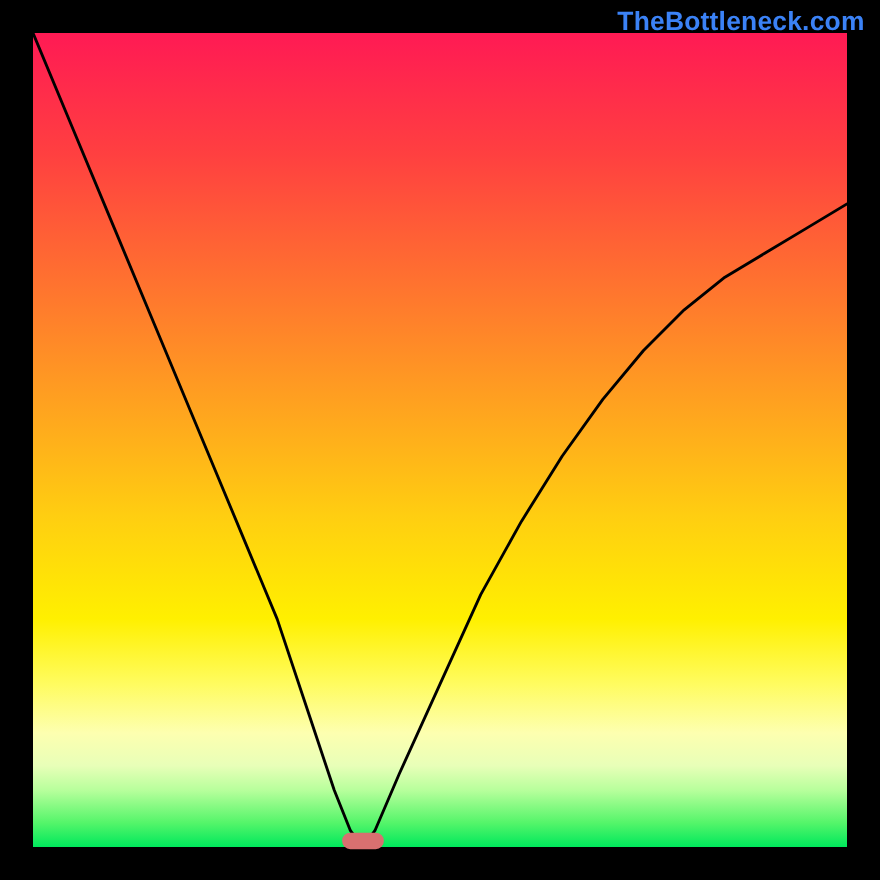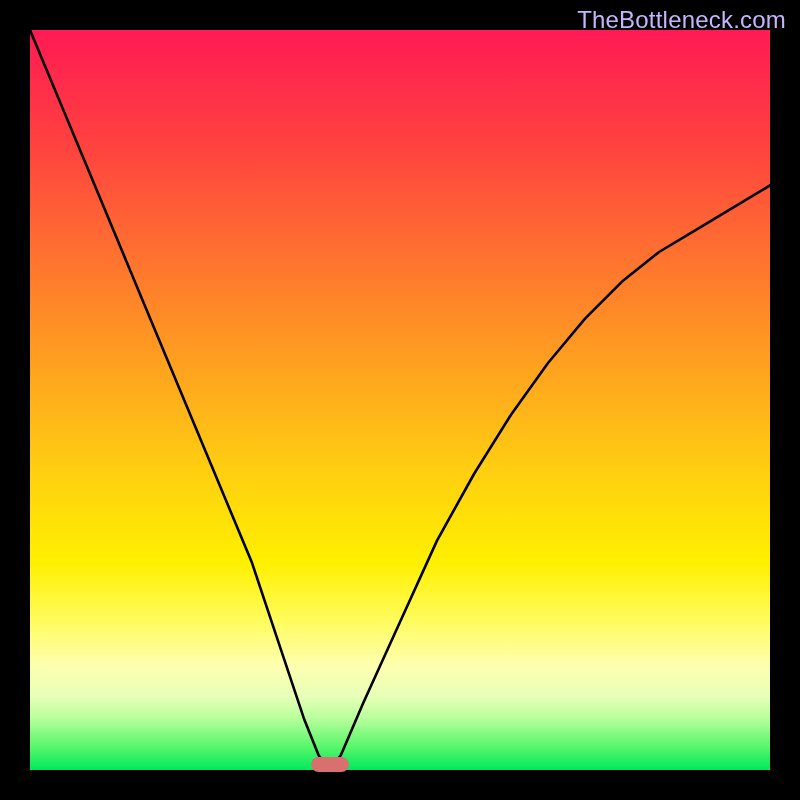--- a/index.html
+++ b/index.html
@@ -14,23 +14,23 @@
   .frame {
     width: 800px;
     height: 800px;
     position: relative;
     background: #000;
   }
   .watermark {
     position: absolute;
     top: 6px;
     right: 14px;
-    color: #c4b5fd;
+    color: #3b82f6;
     font-size: 24px;
-    font-weight: 400;
+    font-weight: 700;
     z-index: 10;
     letter-spacing: 0.2px;
   }
   .plot {
     position: absolute;
     left: 30px;
     top: 30px;
     width: 740px;
     height: 740px;
     background: linear-gradient(to bottom,

